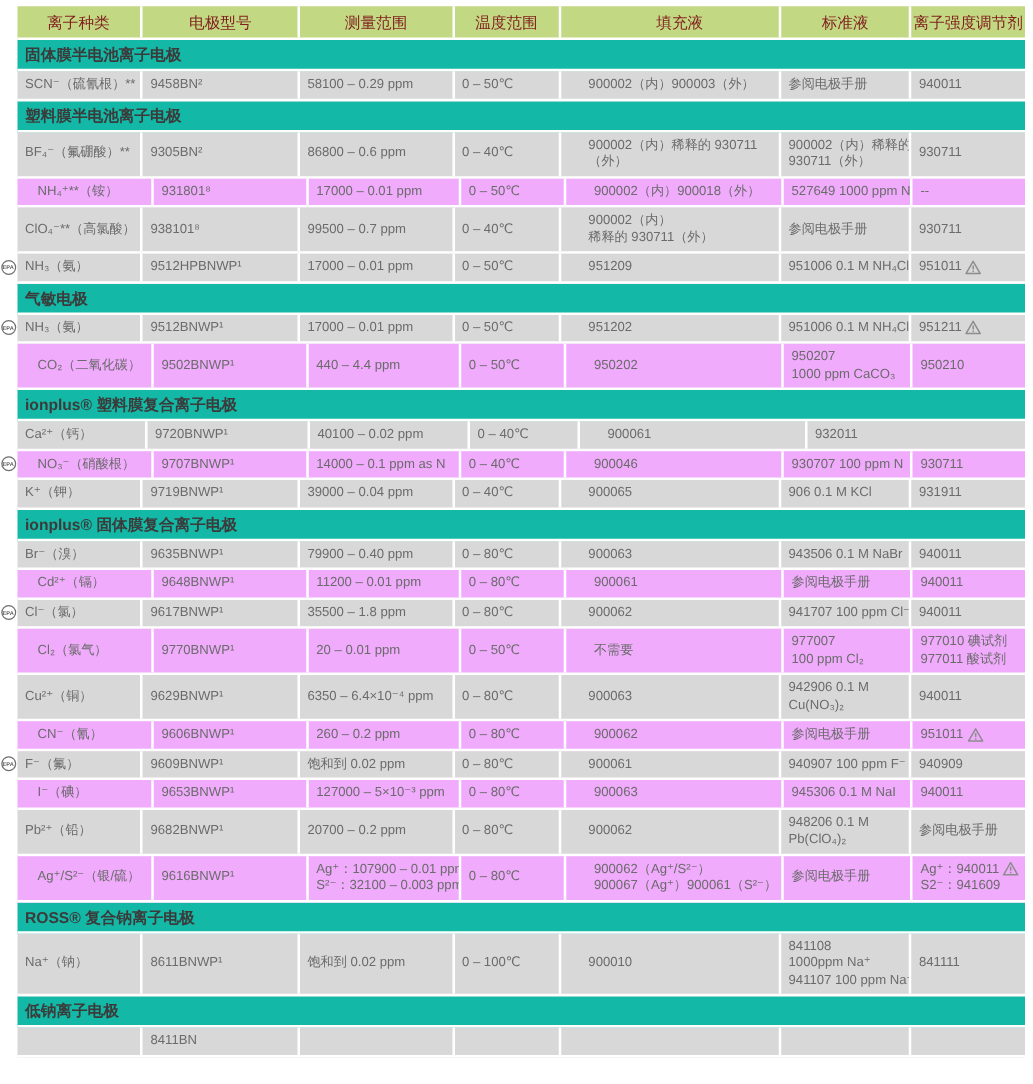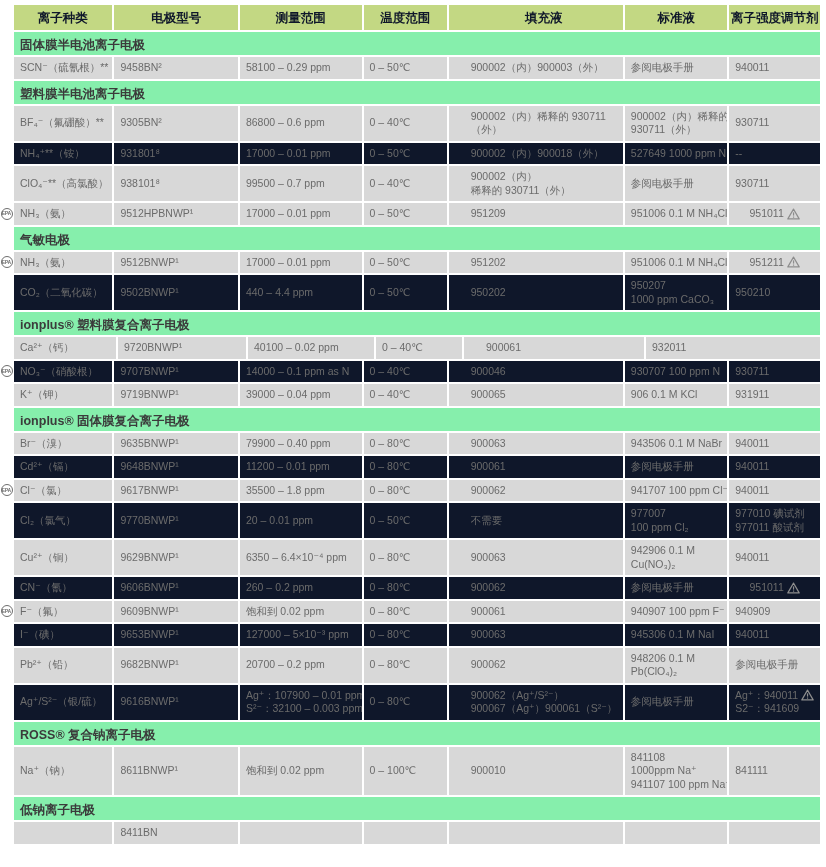--- a/index.html
+++ b/index.html
@@ -1,37 +1,37 @@
 <!DOCTYPE html>
 <html><head>
 <meta charset="utf-8">
 <style>
   * { margin: 0; padding: 0; box-sizing: border-box; }
   html, body { background: #ffffff; width: 826px; font-family: "Liberation Sans", "DejaVu Sans", sans-serif; }
   .table-wrap { margin: 5px 6px 5px 14px; width: 806px; }
 
   
   .header-row { display: flex; background: #c3d883; border-bottom: 2px solid #fff; }
-  .hcell { padding: 6px 0 5px 0; text-align: center; font-weight: bold; color: #0f172a;
+  .hcell { padding: 6px 0 5px 0; text-align: center; font-weight: normal; color: #7f1d1d;
            font-size: 12.5px; border-right: 2px solid #fff; line-height: 14px; }
   .hcell:last-child { border-right: none; }
 
   
-  .section-row { background: #86efac; border-bottom: 2px solid #fff; padding: 3px 6px 2px 6px; }
+  .section-row { background: #14b8a6; border-bottom: 2px solid #fff; padding: 3px 6px 2px 6px; }
   .section-label { font-weight: bold; color: #3b3b3b; font-size: 12.5px; line-height: 15px; }
 
   
   .data-row { display: flex; border-bottom: 2px solid #fff; position: relative; }
   .data-row.dark  { background: #d8d8d8; }
-  .data-row.light { background: #0f172a; }
+  .data-row.light { background: #f0abfc; padding-left: 10px; }
   .cell { padding: 4px 4px 4px 6px; display: flex; flex-direction: column; justify-content: center;
           border-right: 2px solid #fff; color: #6b6b6b; font-size: 10.5px; line-height: 13.5px;
           overflow: hidden; }
   .line { white-space: nowrap; }
-  .line-flex { display: flex; align-items: center; justify-content: center; white-space: nowrap; }
+  .line-flex { display: flex; align-items: center; justify-content: flex-start; white-space: nowrap; }
 
   
   .c0 { width: 104px; padding-right: 1px; }
   .c1 { width: 130px; }
   .c2 { width: 128px; }
   .c3 { width: 88px;  }
   .c4 { width: 166px; margin-left: 16px; }
   .c5 { width: 108px; }
   .c6 { width: 94px; border-right: none; }
 

